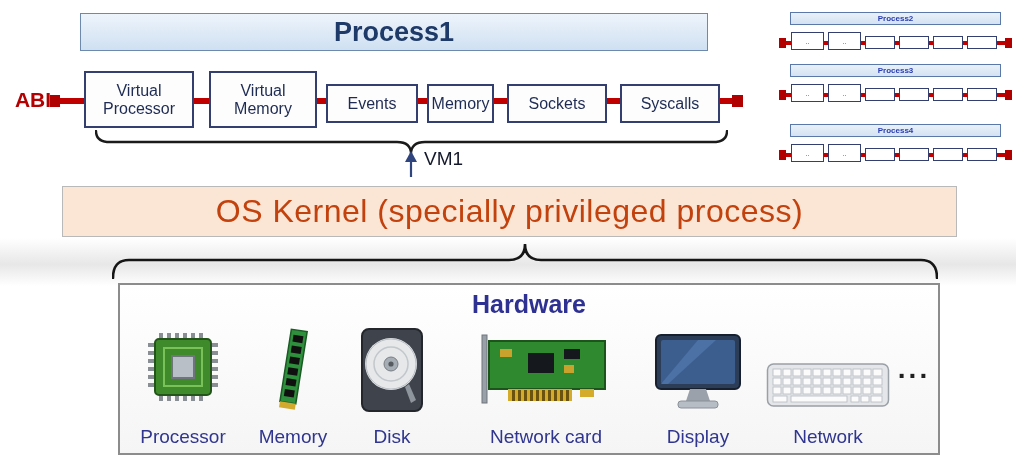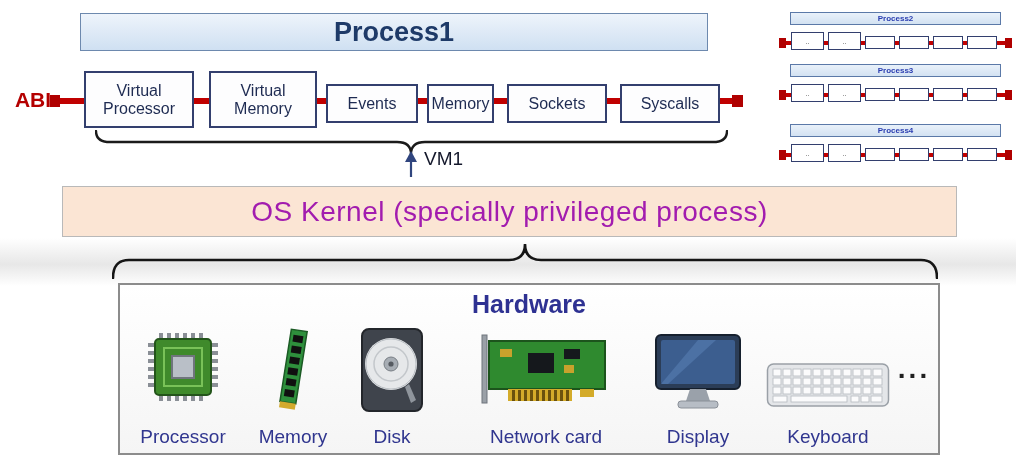--- a/index.html
+++ b/index.html
@@ -13,21 +13,21 @@
   .redcap{background:#b00000;}
 
   .p1-title{left:80px;top:13px;width:626px;height:36px;
             background:linear-gradient(180deg,#eef4fb,#cfe0f2);
             border:1px solid #6d89ae;color:#1e3a68;font-size:27px;font-weight:600;}
   .cbox{background:#fdfdfe;border:2px solid #333f6e;color:#1e2b52;font-size:16px;line-height:1.12;padding:0 3px;box-sizing:border-box;}
 
   .vm1-label{left:424px;top:147px;width:60px;height:24px;font-size:19px;color:#14182b;justify-content:flex-start;}
 
   .kernel{left:62px;top:186px;width:893px;height:49px;background:#fbe5d4;border:1px solid #b9b9b9;
-          color:#a21caf;font-size:28px;letter-spacing:0.5px;}
+          color:#c2410c;font-size:32px;letter-spacing:0.5px;}
 
   .band{left:0;top:238px;width:1016px;height:48px;
         background:linear-gradient(180deg,rgba(170,170,170,0) 0%,rgba(160,160,160,0.25) 55%,rgba(170,170,170,0) 100%);}
 
   .hwbox{left:118px;top:283px;width:822px;height:172px;background:linear-gradient(180deg,#ffffff,#f5f5f5);
          border:2px solid #8c8c8c;box-sizing:border-box;}
   .hw-title{left:0;top:4px;width:100%;height:30px;font-size:25px;font-weight:600;color:#2e3192;}
   .hw-label{top:140px;height:24px;font-size:19px;color:#30368f;}
   .hw-dots{font-size:28px;font-weight:bold;color:#1f1f1f;letter-spacing:3px;}
 
@@ -217,21 +217,21 @@
       </svg>
     </div>
 
     <div class="abs hw-dots center" style="left:772px;top:64px;width:44px;height:40px;">...</div>
 
     <div class="abs hw-label center" style="left:8px;width:110px;">Processor</div>
     <div class="abs hw-label center" style="left:123px;width:100px;">Memory</div>
     <div class="abs hw-label center" style="left:232px;width:80px;">Disk</div>
     <div class="abs hw-label center" style="left:356px;width:140px;">Network card</div>
     <div class="abs hw-label center" style="left:528px;width:100px;">Display</div>
-    <div class="abs hw-label center" style="left:658px;width:100px;">Keyboard</div>
+    <div class="abs hw-label center" style="left:658px;width:100px;">Network</div>
   </div>
 
   <div class="abs" style="left:779px;top:12px;width:233px;height:44px;">
     <div class="abs redline" style="left:0;top:29px;width:233px;height:4px;"></div>
     <div class="abs redcap" style="left:0;top:26px;width:7px;height:10px;"></div>
     <div class="abs redcap" style="left:226px;top:26px;width:7px;height:10px;"></div>
     <div class="abs mini-title center" style="left:11px;top:0;width:211px;height:13px;">Process2</div>
     <div class="abs minibox center" style="left:12px;top:20px;width:33px;height:18px;">..</div>
     <div class="abs minibox center" style="left:49px;top:20px;width:33px;height:18px;">..</div>
     <div class="abs minibox" style="left:86px;top:24px;width:30px;height:13px;"></div>

